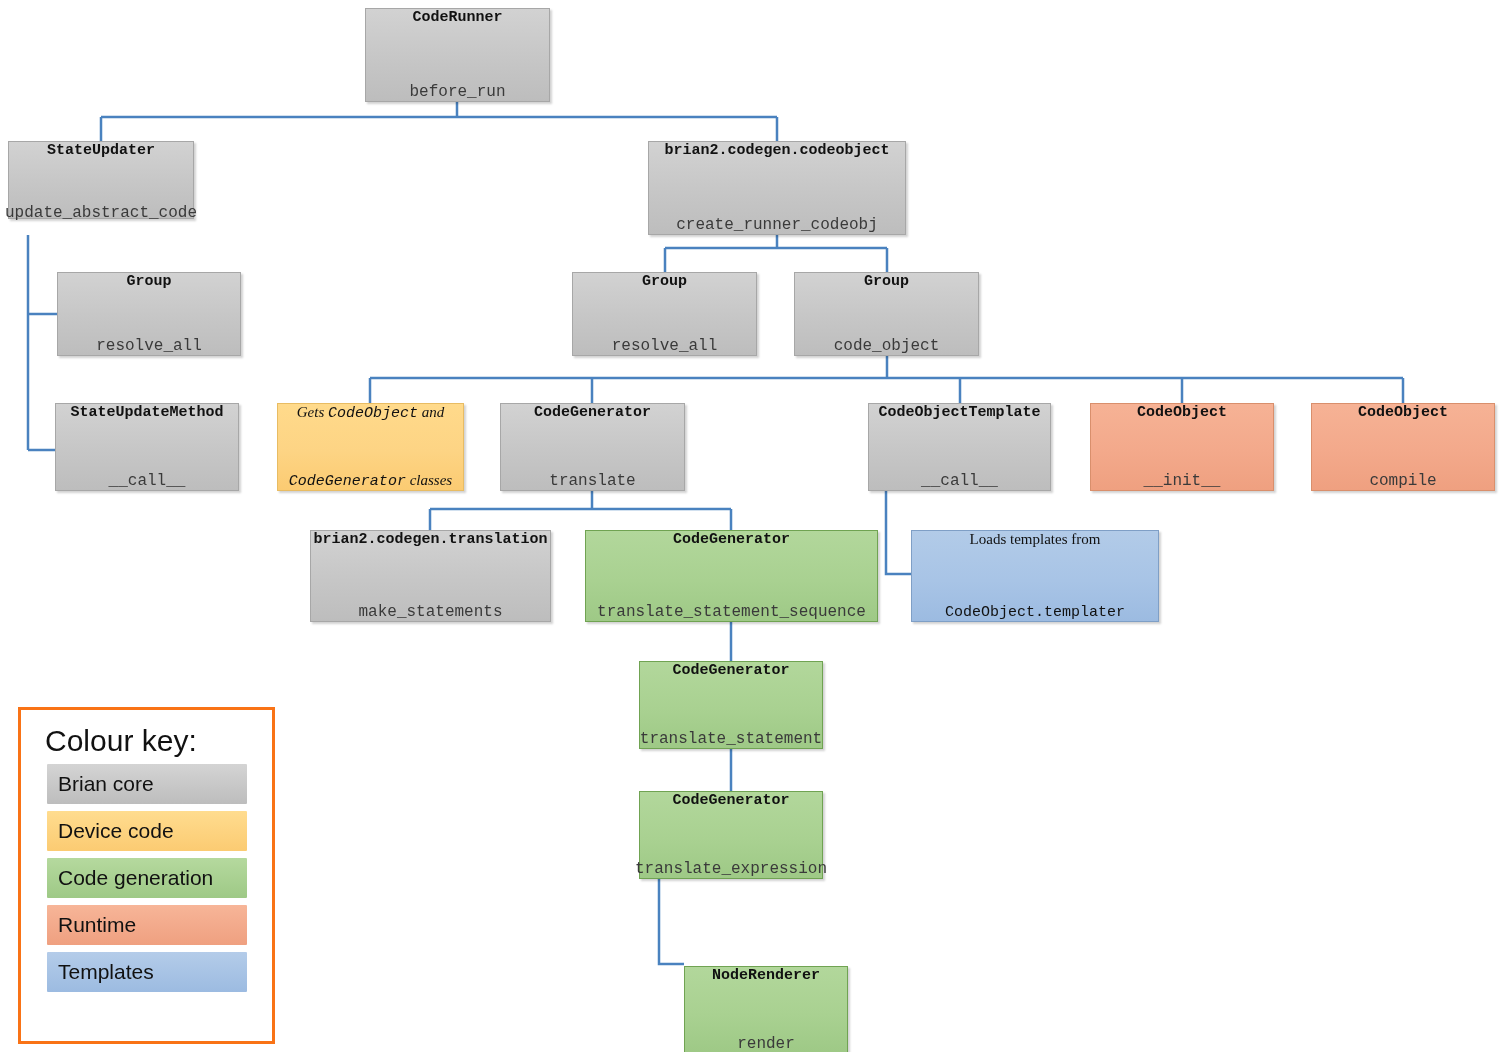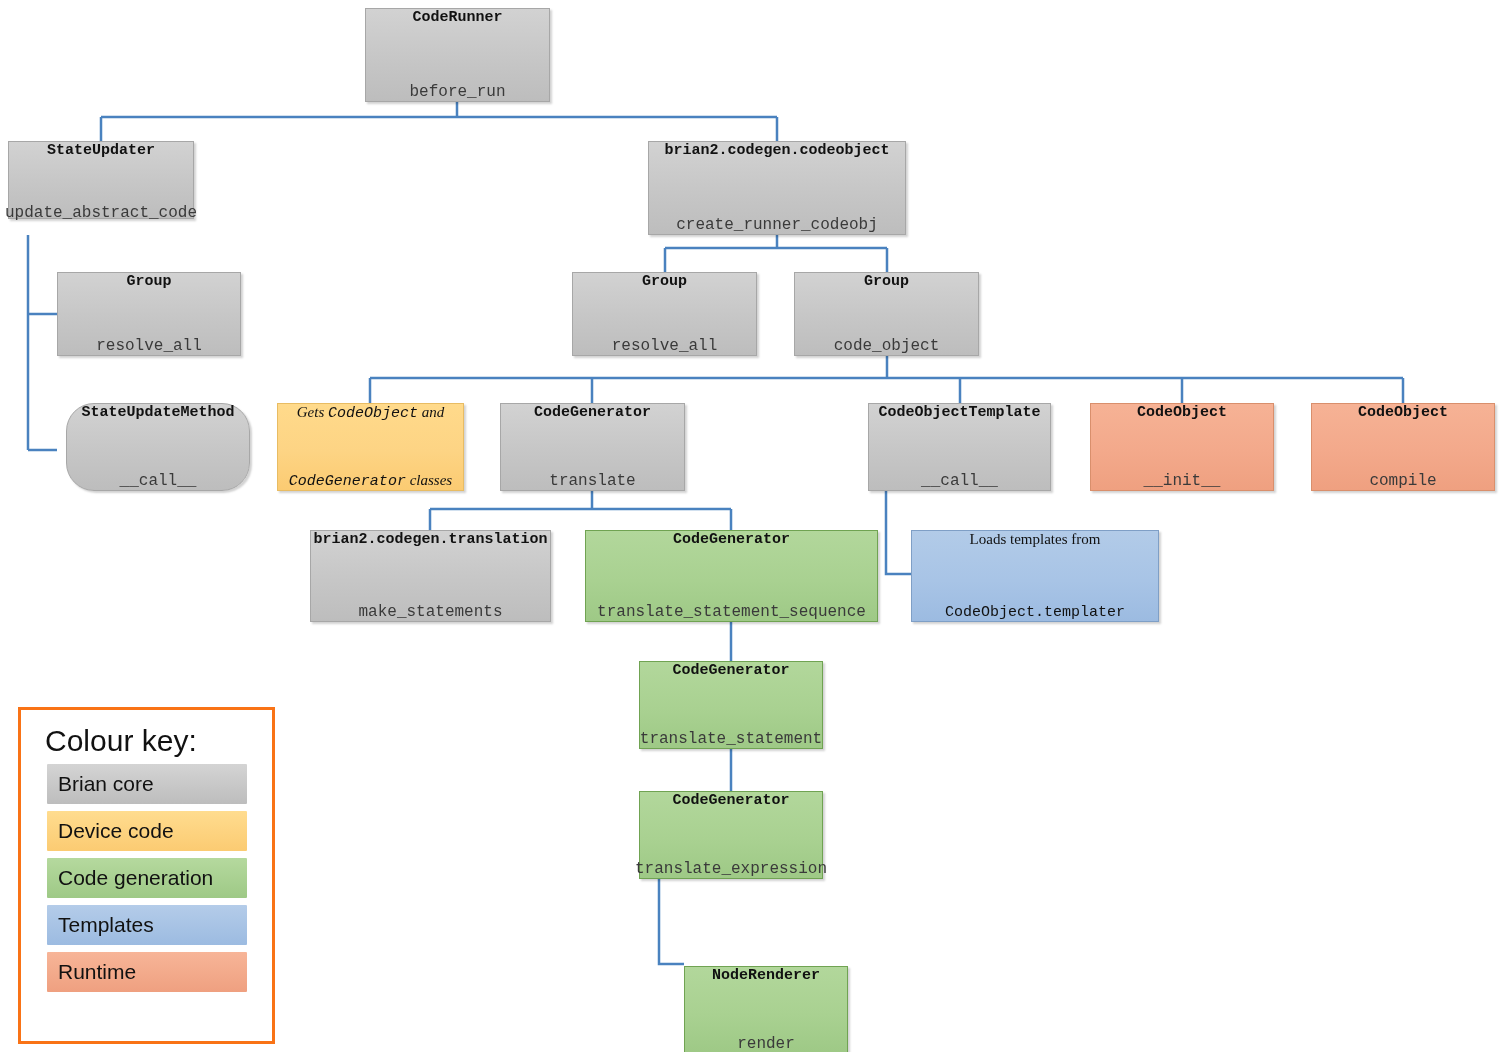--- a/index.html
+++ b/index.html
@@ -110,21 +110,21 @@
         <div class="sub">resolve_all</div>
       </div>
       <div class="node core" style="left: 572px; top: 272px; width: 185px; height: 84px;">
         <div class="ttl">Group</div>
         <div class="sub">resolve_all</div>
       </div>
       <div class="node core" style="left: 794px; top: 272px; width: 185px; height: 84px;">
         <div class="ttl">Group</div>
         <div class="sub">code_object</div>
       </div>
-      <div class="node core" style="left: 66px; top: 403px; width: 184px; height: 88px; border-radius: 28px;">
+      <div class="node core" style="left: 55px; top: 403px; width: 184px; height: 88px;">
         <div class="ttl">StateUpdateMethod</div>
         <div class="sub">__call__</div>
       </div>
       <div class="node device note" style="left: 277px; top: 403px; width: 187px; height: 88px; font-style: italic;">
         <span class="ln"><span>Gets </span><span class="mono">CodeObject</span><span> and</span></span>
         <span class="ln"><span class="mono">CodeGenerator</span><span> classes</span></span>
       </div>
       <div class="node core" style="left: 500px; top: 403px; width: 185px; height: 88px;">
         <div class="ttl">CodeGenerator</div>
         <div class="sub">translate</div>
@@ -166,17 +166,17 @@
         <div class="sub">render</div>
       </div>
     </div>
 
   <div id="key">
     <div class="ktitle">Colour key:</div>
     <div id="key-items">
         <div class="kitem core">Brian core</div>
         <div class="kitem device">Device code</div>
         <div class="kitem codegen">Code generation</div>
+        <div class="kitem runtime">Runtime</div>
         <div class="kitem templates">Templates</div>
-        <div class="kitem runtime">Runtime</div>
       </div>
   </div>
 </div>
 
 </body></html>

